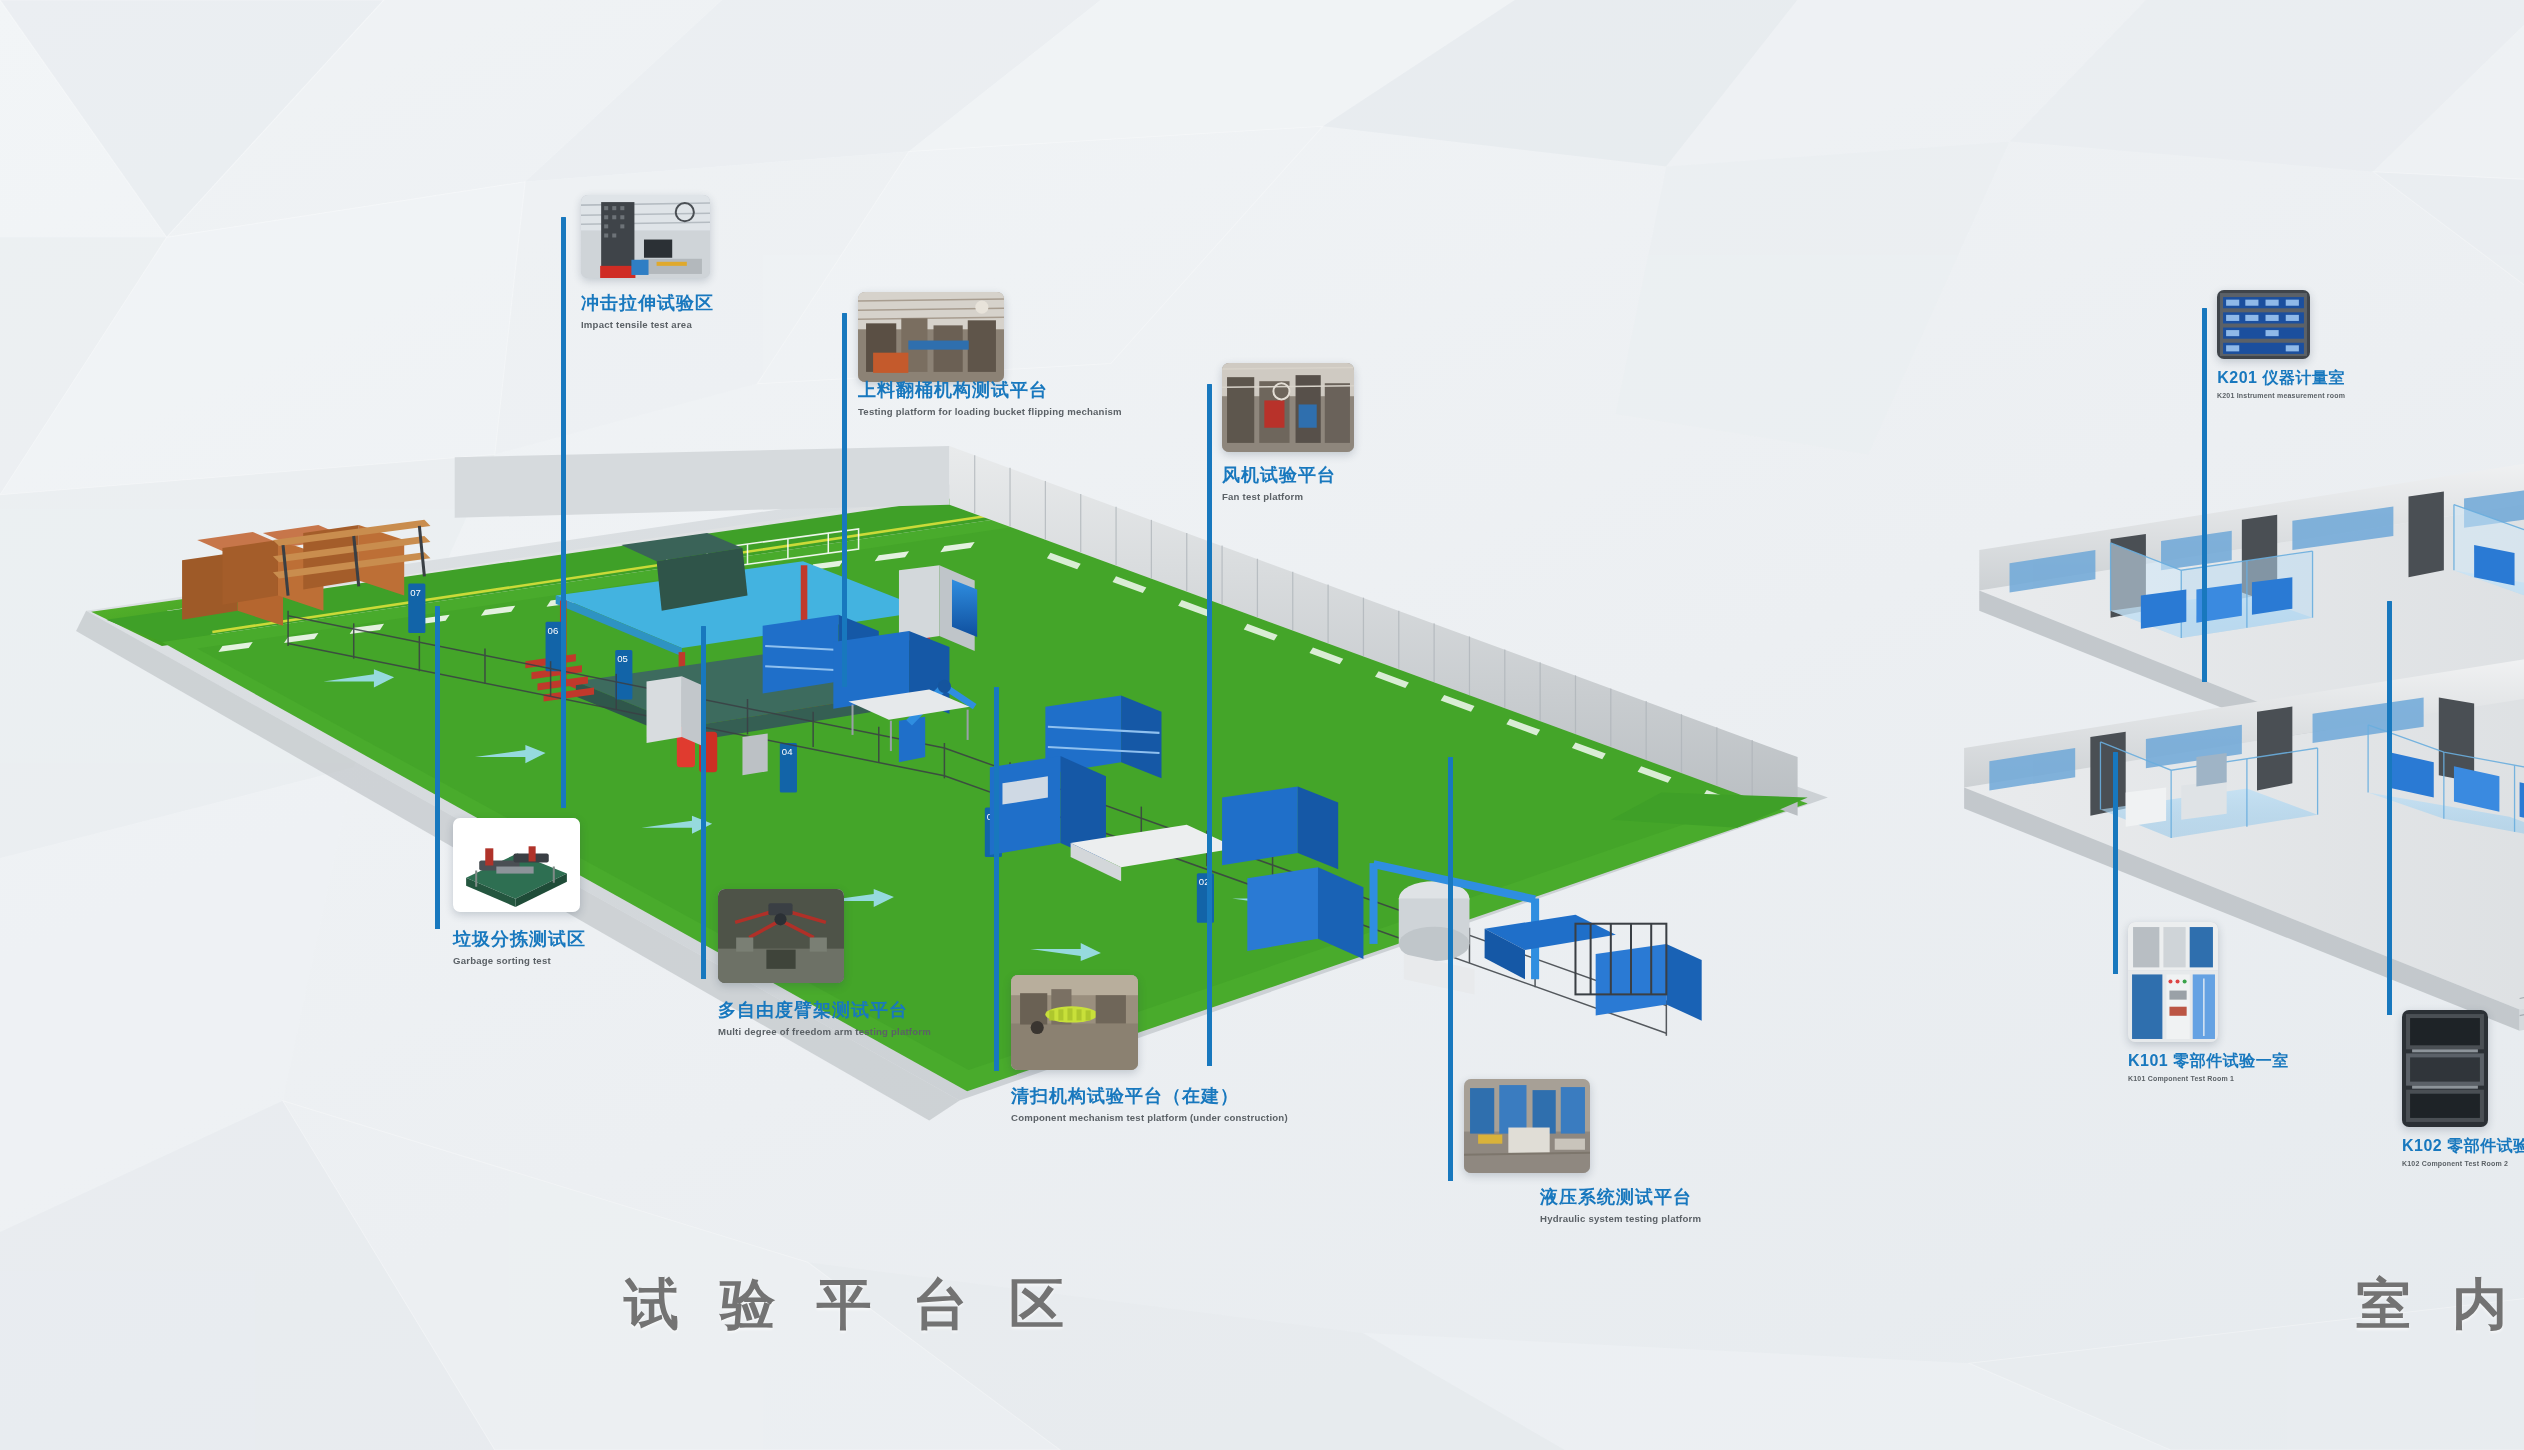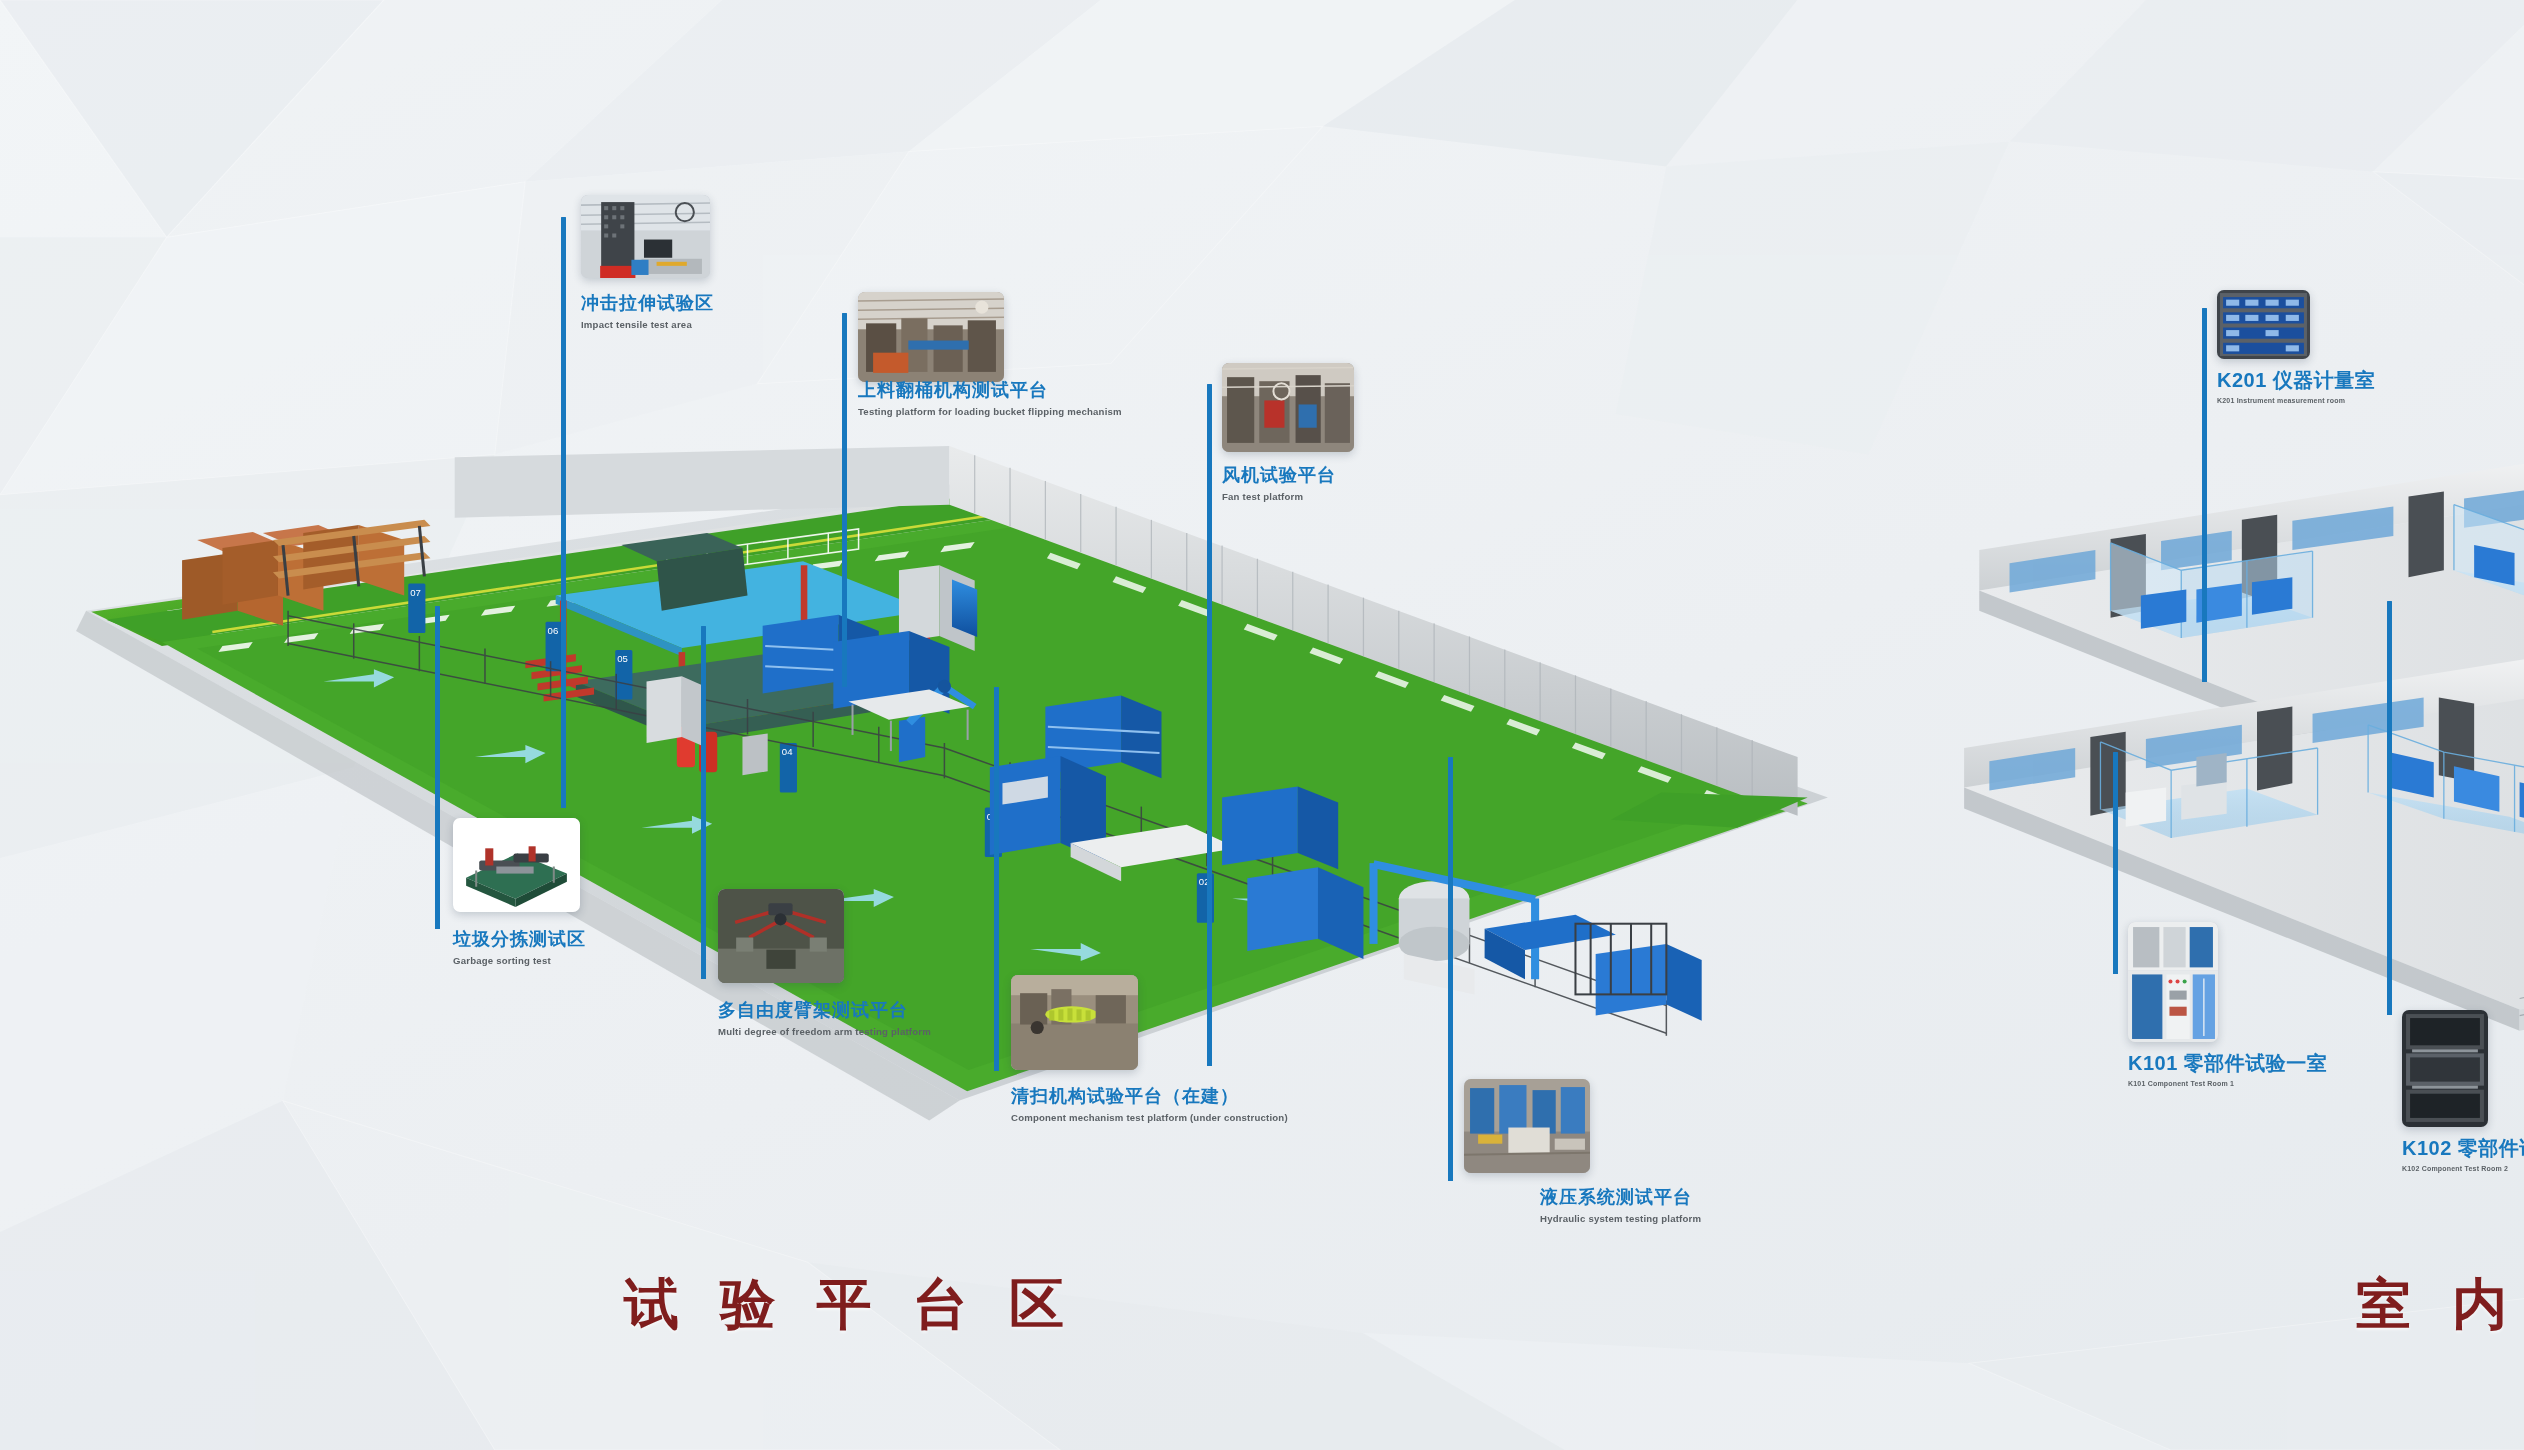--- a/index.html
+++ b/index.html
@@ -9,21 +9,21 @@
     background:#eef1f4;
     position:relative;
   }
 
   
   #bg{ position:absolute; inset:0; z-index:0; }
 
   
   .section-title{
     position:absolute; z-index:35;
-    font-size:55px; font-weight:700; color:#7f1d1d;
+    font-size:55px; font-weight:700; color:#737373;
     letter-spacing:13px; white-space:nowrap;
     text-shadow:0 1.5px 3px rgba(255,255,255,.6);
   }
   #title-left{ left:624px; top:1268px; }
   #title-right{ left:2356px; top:1268px; }
 
   
   .callout{ position:absolute; z-index:30; }
   .leader{
     position:absolute; width:4.5px; background:#1878be;
@@ -38,21 +38,21 @@
   .cap{ position:absolute; white-space:nowrap; }
   .cap .cn{
     font-size:18px; font-weight:700; color:#1878be; letter-spacing:1px;
     line-height:1.2; white-space:nowrap;
   }
   .cap .en{
     font-size:9.6px; font-weight:700; color:#5b6166; letter-spacing:0.2px;
     line-height:1.3; margin-top:4.5px; white-space:nowrap;
   }
   
-  .cap.sm .cn{ font-size:20px; letter-spacing:0.5px; }
+  .cap.sm .cn{ font-size:16px; letter-spacing:0.5px;text-align:center; }
   .cap.sm .en{ font-size:7px; margin-top:3.5px; }
 
   
   .scene{ position:absolute; z-index:10; }
 </style>
 </head>
 <body>
 
 <svg id="bg" viewBox="0 0 6298 2872" preserveAspectRatio="none">
   <defs>

